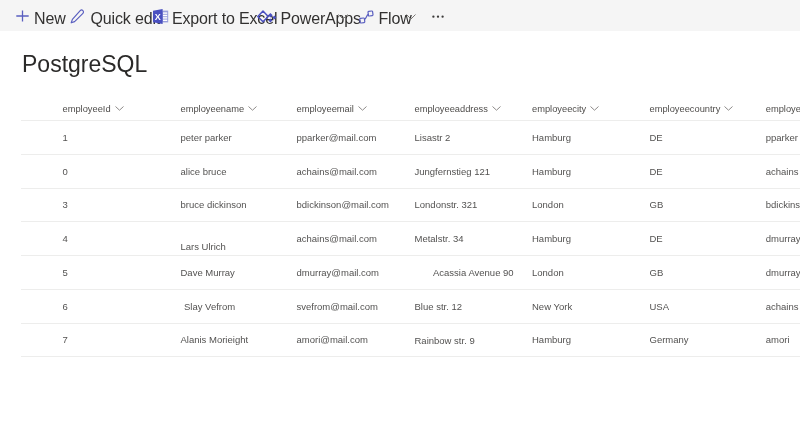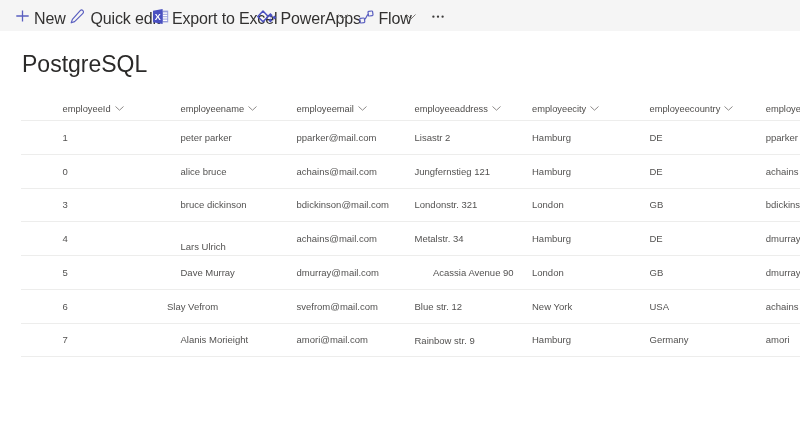--- a/index.html
+++ b/index.html
@@ -132,21 +132,21 @@
 
 <span class="c" style="left:62.5px;top:266.9px">5</span>
 <span class="c" style="left:180.5px;top:266.9px">Dave Murray</span>
 <span class="c" style="left:296.5px;top:266.9px">dmurray@mail.com</span>
 <span class="c" style="left:433px;top:266.9px">Acassia Avenue 90</span>
 <span class="c" style="left:532px;top:266.9px">London</span>
 <span class="c" style="left:649.5px;top:266.9px">GB</span>
 <span class="c" style="left:765.75px;top:266.9px">dmurray</span>
 
 <span class="c" style="left:62.5px;top:300.6px">6</span>
-<span class="c" style="left:167px;top:300.6px">Slay Vefrom</span>
+<span class="c" style="left:184px;top:300.6px">Slay Vefrom</span>
 <span class="c" style="left:296.5px;top:300.6px">svefrom@mail.com</span>
 <span class="c" style="left:414.5px;top:300.6px">Blue str. 12</span>
 <span class="c" style="left:532px;top:300.6px">New York</span>
 <span class="c" style="left:649.5px;top:300.6px">USA</span>
 <span class="c" style="left:765.75px;top:300.6px">achains</span>
 
 <span class="c" style="left:62.5px;top:334.4px">7</span>
 <span class="c" style="left:180.5px;top:334.4px">Alanis Morieight</span>
 <span class="c" style="left:296.5px;top:334.4px">amori@mail.com</span>
 <span class="c" style="left:414.5px;top:335px">Rainbow str. 9</span>

